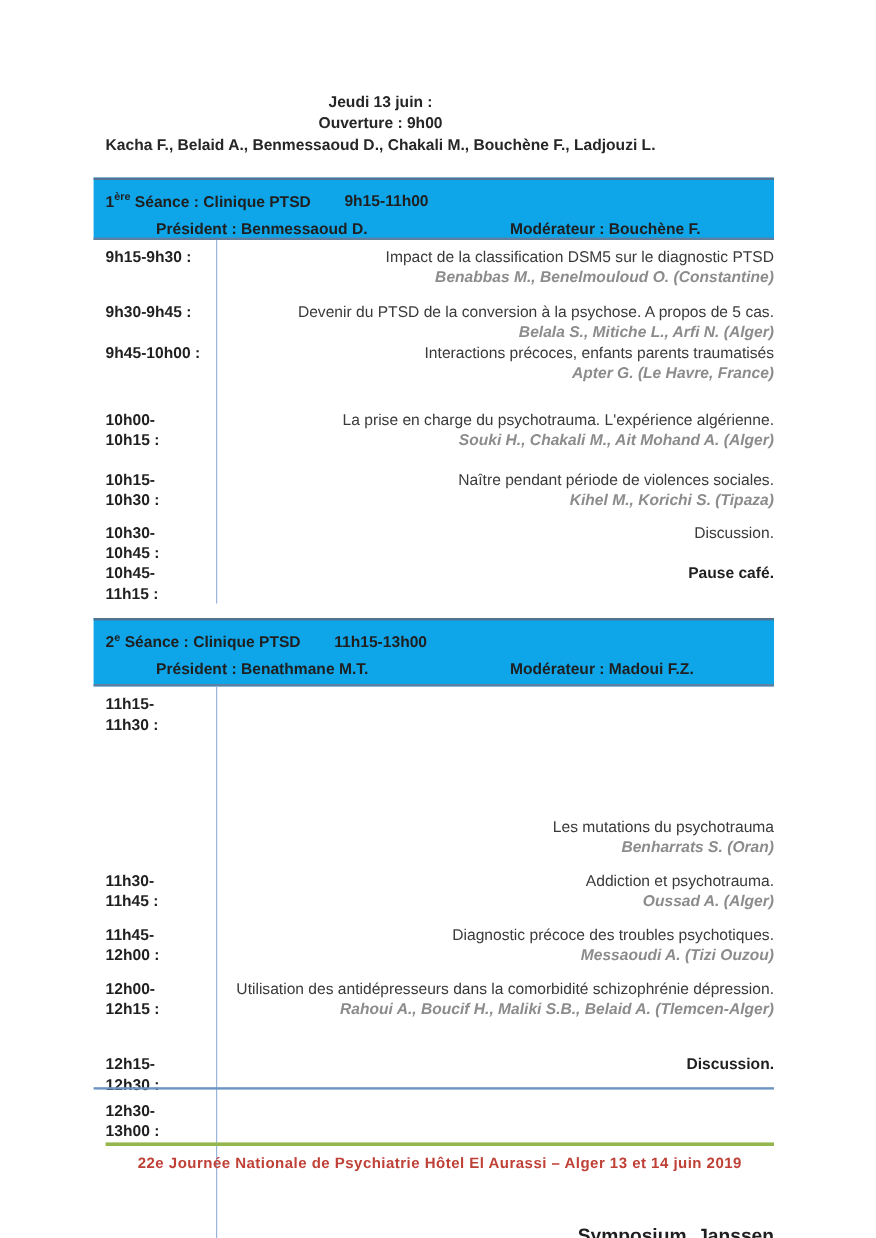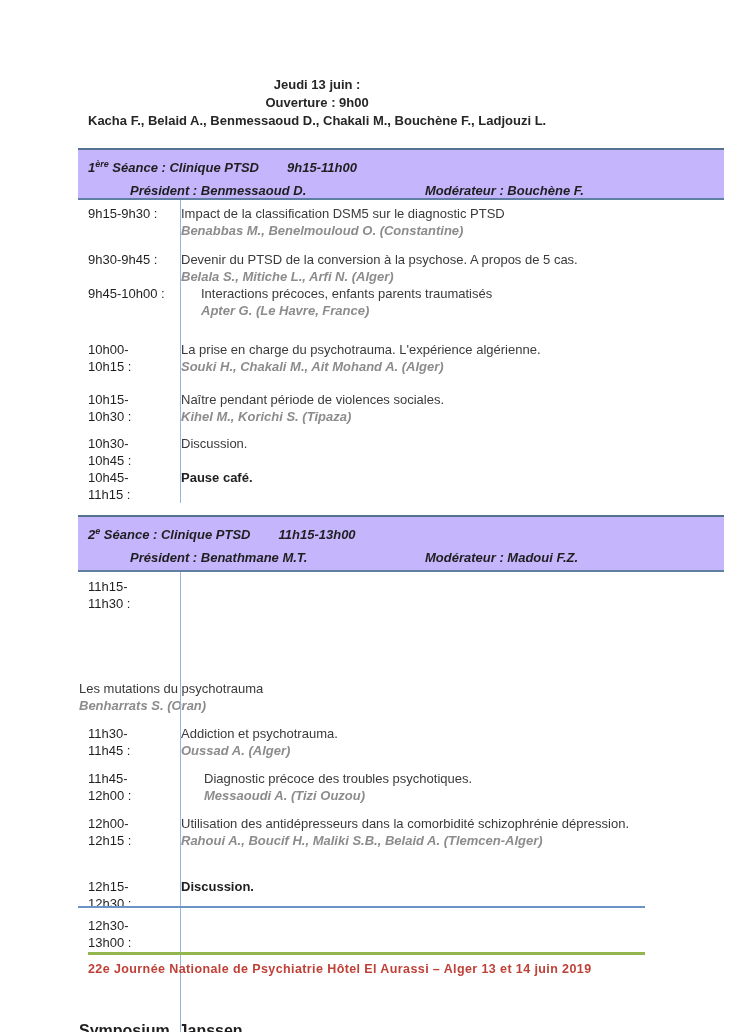--- a/index.html
+++ b/index.html
@@ -14,25 +14,25 @@
   .page { position: absolute; inset: 0; background: #ffffff; }
 
   
   .doc-header {
     position: absolute; left: 88px; top: 76px;
     font-size: 13px; line-height: 18px; font-weight: bold; color: #262626; text-align: center;
   }
 
   
   .session-bar {
-    position: absolute; left: 78px; width: 646px;
-    background: #c4b5fd;
+    position: absolute; left: 78px; width: 567px;
+    background: #0ea5e9;
     border-top: 2px solid #54718f;
     border-bottom: 2px solid #5f7fa0;
-    font-size: 13px; font-weight: bold; color: #1f1f1f; font-style: italic;
+    font-size: 13px; font-weight: bold; color: #1f1f1f;
   }
   #session1-bar { top: 148px; height: 52px; }
   #session2-bar { top: 515px; height: 57px; }
   .bar-line1 { padding: 6px 0 0 10px; line-height: 16px; }
   .bar-line1 sup { font-size: 9px; }
   .bar-time { margin-left: 28px; }
   .bar-line2 { position: relative; margin-top: 7px; padding-left: 52px; line-height: 16px; }
   .moderator { position: absolute; left: 347px; top: 0; }
 
   
@@ -42,24 +42,24 @@
   #session1-body { top: 200px; padding-top: 5px; }
   #session2-body { top: 572px; padding-top: 6px; }
   .session-body::before {
     content: ""; position: absolute; left: 102px; top: 0; bottom: 0;
     width: 1px; background: #9ab5d9;
   }
   .row { display: flex; }
   .time-cell {
     width: 102px; flex: 0 0 102px;
     padding-left: 10px;
-    font-size: 13px; line-height: 17px; font-weight: normal; color: #1f1f1f;
+    font-size: 13px; line-height: 17px; font-weight: bold; color: #1f1f1f;
     white-space: pre-line;
   }
-  .content-cell { flex: 1; padding-left: 1px; min-width: 0; }
+  .content-cell { flex: 1; padding-left: 15px; min-width: 0; text-align: right; }
   .talk-title {
     font-size: 13px; line-height: 17px; color: #3a3a3a;
     white-space: pre-wrap;
   }
   .talk-title.bold { font-weight: bold; color: #1f1f1f; }
   .talk-title.large { font-weight: bold; font-size: 16px; line-height: 20px; color: #1f1f1f; padding-top: 2px; }
   .talk-authors {
     font-size: 13px; line-height: 17px;
     font-weight: bold; font-style: italic; color: #8c8c8c;
   }
@@ -82,20 +82,21 @@
     background: #6b93c4;
   }
 
   
   .footer-rule {
     position: absolute; left: 88px; top: 952px; width: 557px; height: 3px;
     background: #94b64e;
   }
   .footer-text {
     position: absolute; left: 88px; top: 962px; width: 557px;
+    text-align: center;
     font-size: 12.5px; font-weight: bold; letter-spacing: 0.4px;
     color: #bf4036;
   }
 </style>
 </head>
 <body>
 
 <div class="page">
 
   <div class="doc-header">

